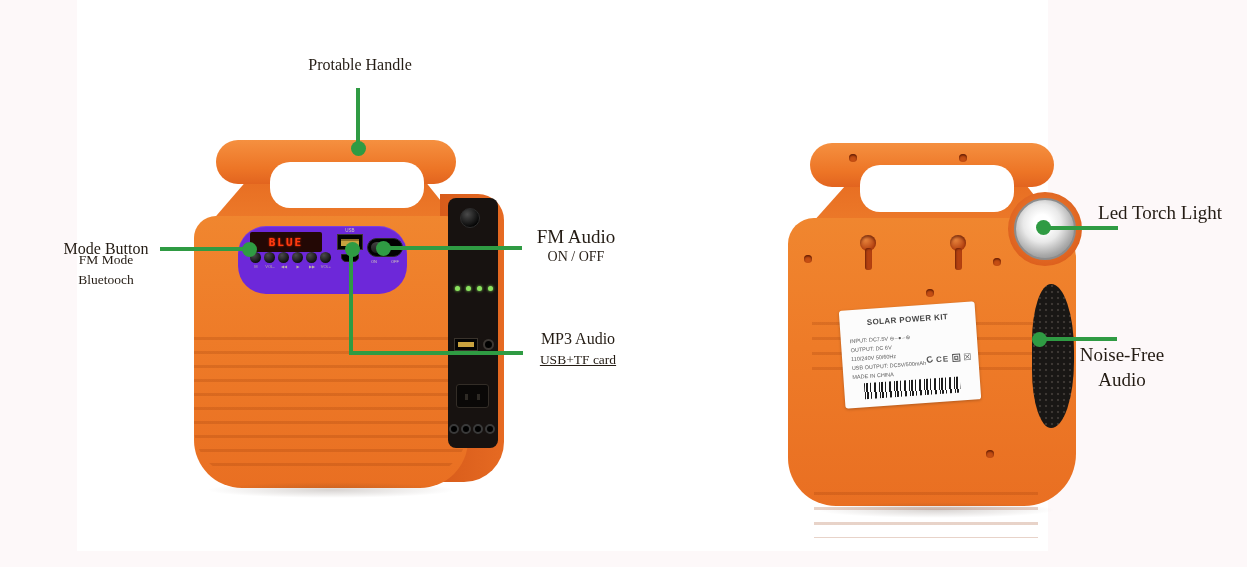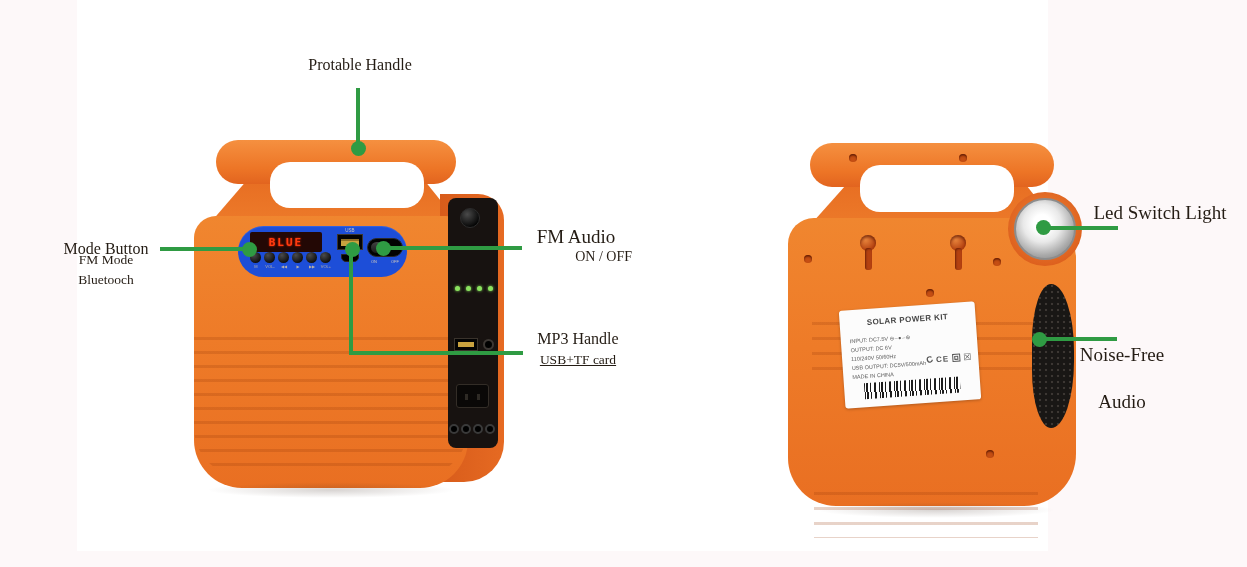--- a/index.html
+++ b/index.html
@@ -39,21 +39,21 @@
   .side-knob { left:12px; top:10px; width:20px; height:20px; border-radius:50%;
                background:radial-gradient(circle at 35% 30%, #4a4a4a, #050505 75%); border:1px solid #2c2c2c; }
   .side-led { width:5px; height:5px; border-radius:50%; background:#8be35f; box-shadow:0 0 3px #8be35f; top:88px; }
   .side-usb { left:6px; top:140px; width:24px; height:13px; background:#030303; border:1px solid #3a332c; }
   .side-usb i { position:absolute; left:3px; top:3px; width:16px; height:5px; background:#c9a23f; }
   .side-dc { left:35px; top:141px; width:11px; height:11px; border-radius:50%; background:#000; border:2px solid #3c3733; }
   .side-ac { left:8px; top:186px; width:33px; height:24px; background:#0a0807; border:1px solid #332d27; border-radius:3px; }
   .side-ac i { position:absolute; top:9px; width:3px; height:6px; background:#2e2a25; }
   .side-port { width:10px; height:10px; border-radius:50%; background:#000; border:2px solid #3a3a3a; top:226px; }
 
-  .ctrl { left:58px; top:88px; width:169px; height:51px; background:#1d4ed8; border-radius:28px;
+  .ctrl { left:58px; top:88px; width:169px; height:68px; background:#6d28d9; border-radius:28px;
           box-shadow:inset 0 1px 1px rgba(255,255,255,0.12); }
   .lcd { left:12px; top:6px; width:72px; height:20px; background:#230805; border-radius:2px; text-align:center; }
   .lcd span { font-family:"DejaVu Sans Mono", monospace; font-size:11px; font-weight:bold; letter-spacing:2px;
               color:#ff3b10; line-height:20px; text-shadow:0 0 2px #ff2a00; }
   .pbtn { width:11px; height:11px; border-radius:50%; top:26px;
           background:radial-gradient(circle at 35% 30%, #4b4b4b, #0d0d0d 75%); }
   .pbtn-lab { top:38px; width:16px; font-family:"Liberation Sans", sans-serif; font-size:4px; color:#b9b1a6; text-align:center; }
   .usb-lab { left:98px; top:2px; width:28px; font-family:"Liberation Sans", sans-serif; font-size:4.5px;
              color:#cfc7bd; text-align:center; }
   .usb-port { left:99px; top:8px; width:26px; height:16px; background:#050403; border:1px solid #3b352f; }
@@ -232,28 +232,28 @@
 
 <div class="abs ann-text t20" style="left:40px; top:240px; width:132px;">Mode Button</div>
 <div class="abs ann-text t13" style="left:40px; top:252px; width:132px;">FM Mode</div>
 <div class="abs ann-text t13" style="left:40px; top:272px; width:132px;">Bluetooch</div>
 <div class="abs ann-line" style="left:160px; top:247px; width:88px; height:4px;"></div>
 <div class="abs ann-dot" style="left:242px; top:242px;"></div>
 
 <div class="abs ann-dot" style="left:376px; top:241px;"></div>
 <div class="abs ann-line" style="left:386px; top:246px; width:136px; height:4px;"></div>
 <div class="abs ann-text t19" style="left:520px; top:226px; width:112px;">FM Audio</div>
-<div class="abs ann-text t14" style="left:520px; top:249px; width:112px;text-align:right;">ON / OFF</div>
+<div class="abs ann-text t14" style="left:520px; top:249px; width:112px;">ON / OFF</div>
 
 <div class="abs ann-dot" style="left:345px; top:242px;"></div>
 <div class="abs ann-line" style="left:349px; top:247px; width:4px; height:106px;"></div>
 <div class="abs ann-line" style="left:349px; top:351px; width:174px; height:4px;"></div>
-<div class="abs ann-text t20" style="left:522px; top:330px; width:112px;">MP3 Handle</div>
+<div class="abs ann-text t20" style="left:522px; top:330px; width:112px;">MP3 Audio</div>
 <div class="abs ann-text t13" style="left:522px; top:352px; width:112px;text-decoration:underline;">USB+TF card</div>
 
 <div class="abs ann-dot" style="left:1036px; top:220px;"></div>
 <div class="abs ann-line" style="left:1042px; top:226px; width:76px; height:4px;"></div>
-<div class="abs ann-text t19" style="left:1086px; top:202px; width:148px;">Led Switch Light</div>
+<div class="abs ann-text t19" style="left:1086px; top:202px; width:148px;">Led Torch Light</div>
 
 <div class="abs ann-dot" style="left:1032px; top:332px;"></div>
 <div class="abs ann-line" style="left:1039px; top:337px; width:78px; height:4px;"></div>
 <div class="abs ann-text t19" style="left:1066px; top:344px; width:112px;">Noise-Free</div>
-<div class="abs ann-text t19" style="left:1066px; top:391px; width:112px;">Audio</div>
+<div class="abs ann-text t19" style="left:1066px; top:369px; width:112px;">Audio</div>
 
 </body></html>

